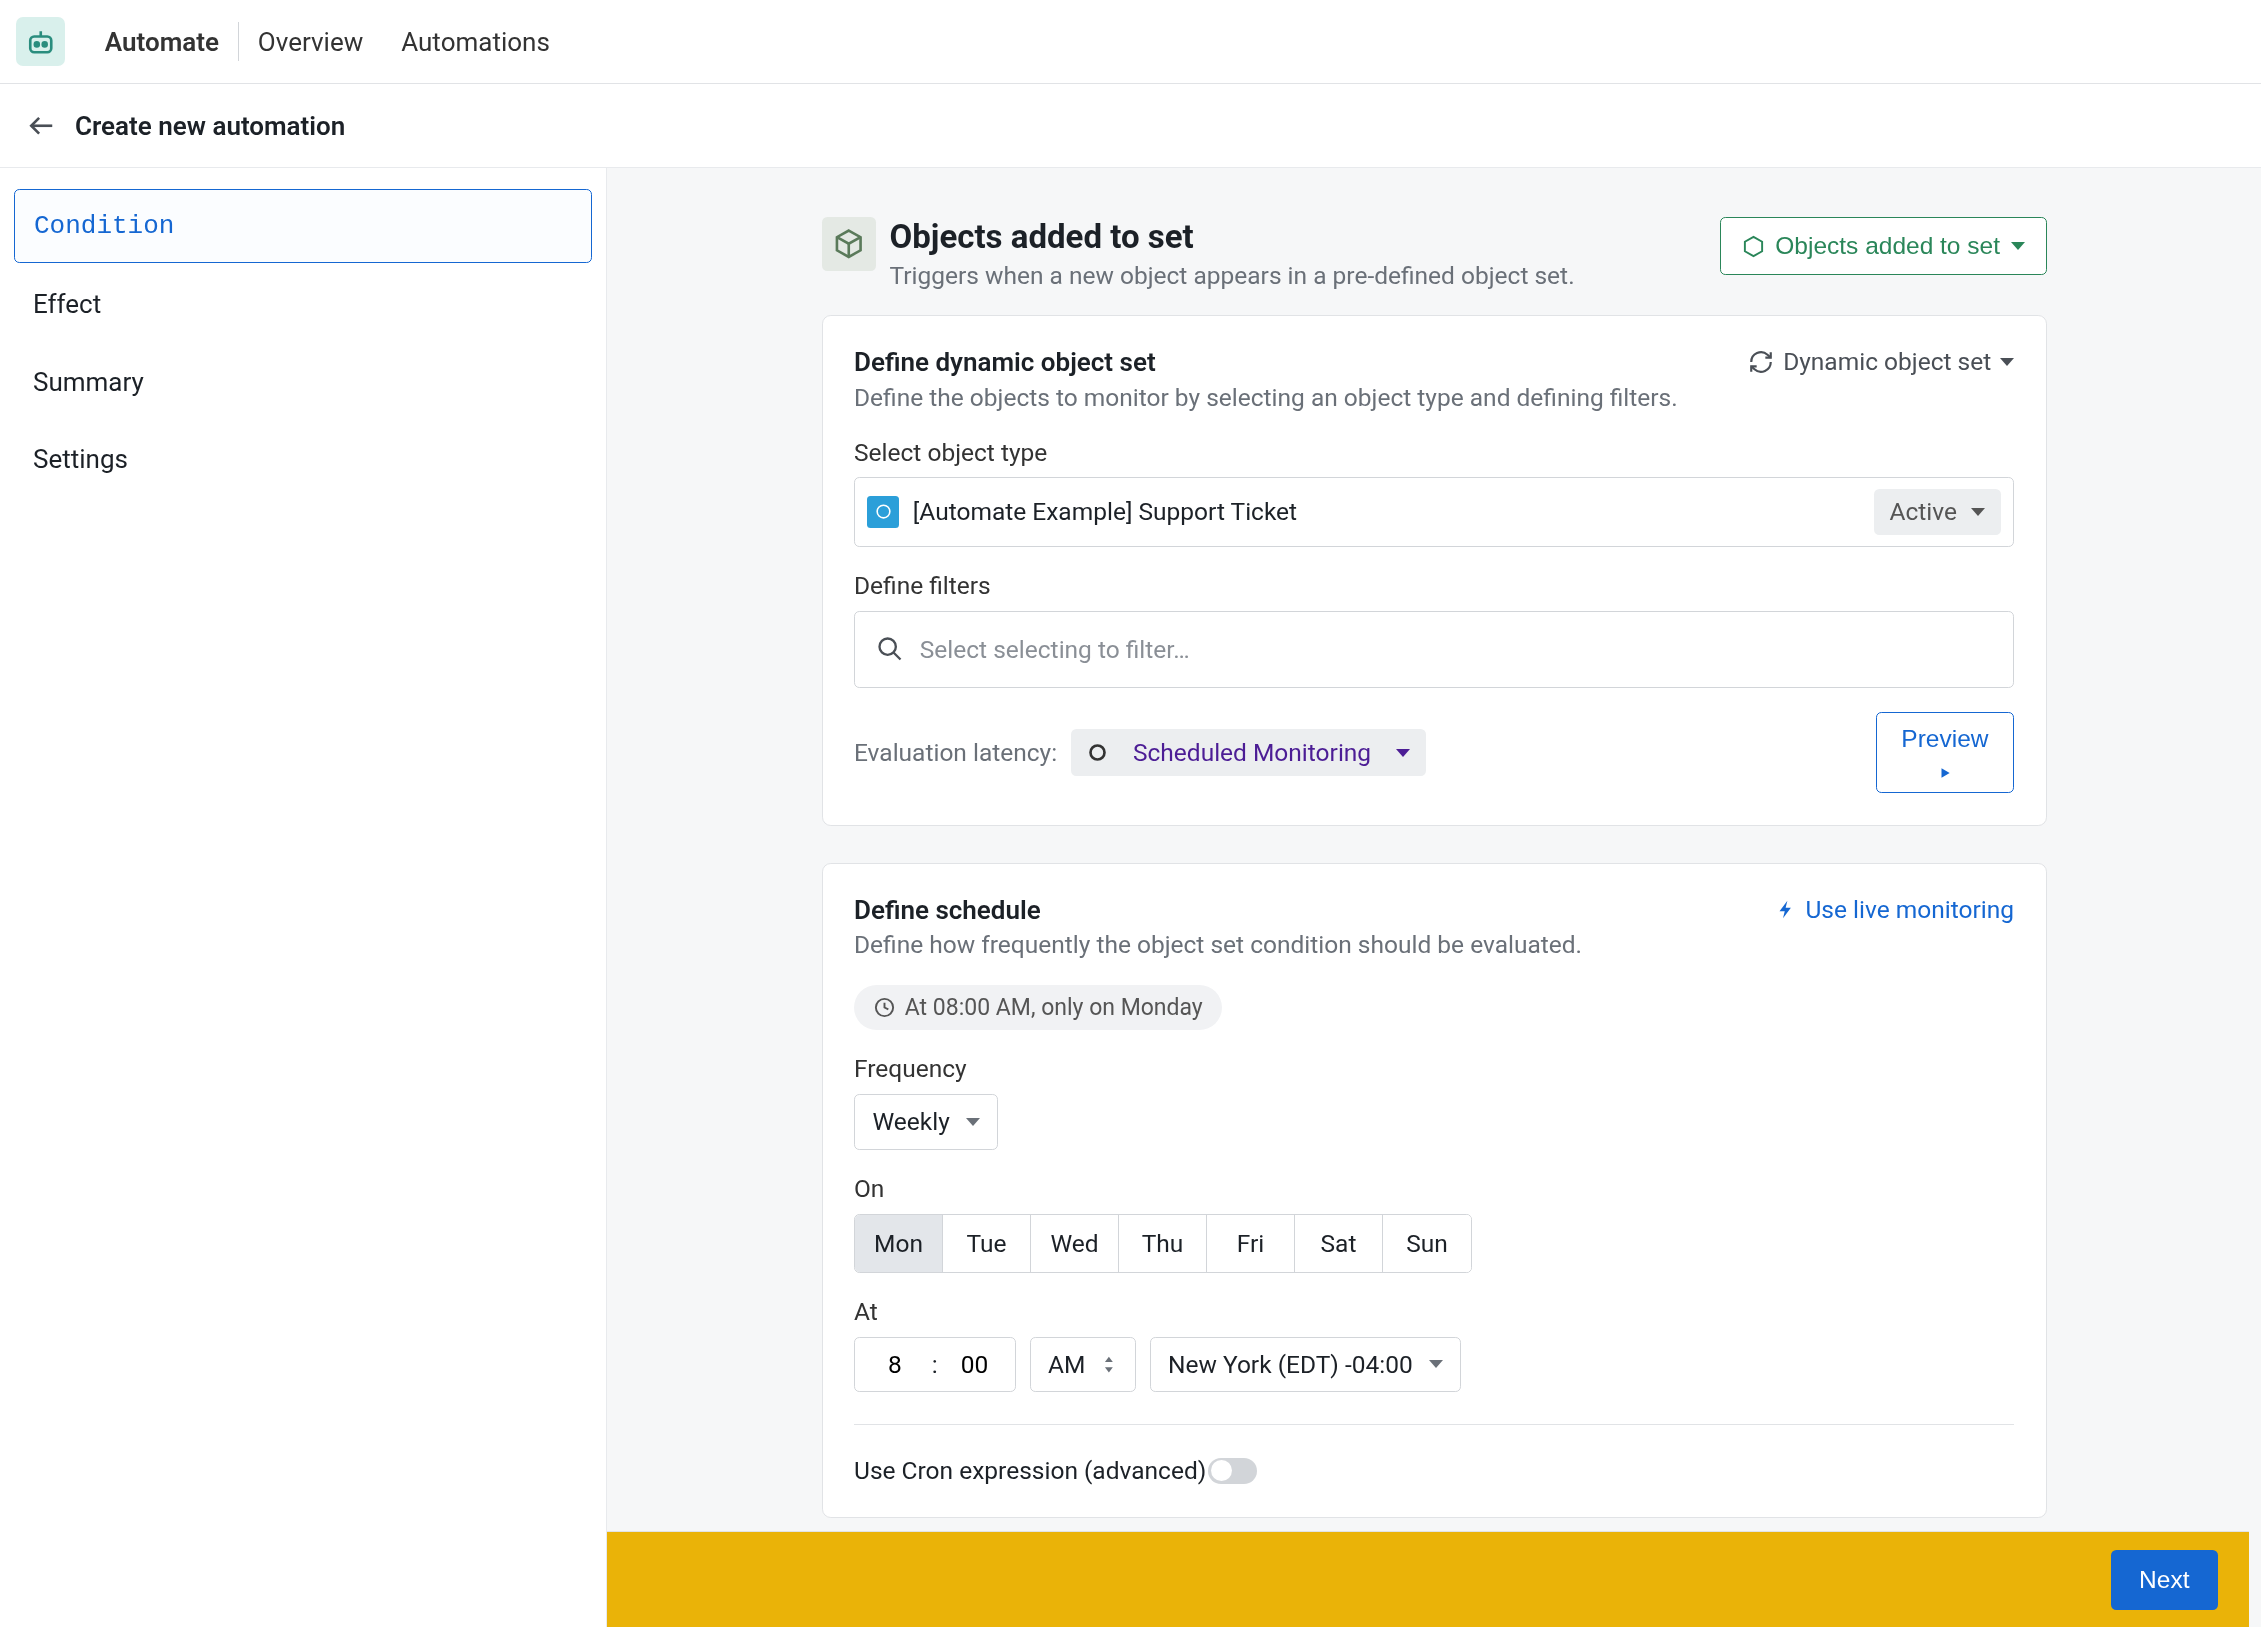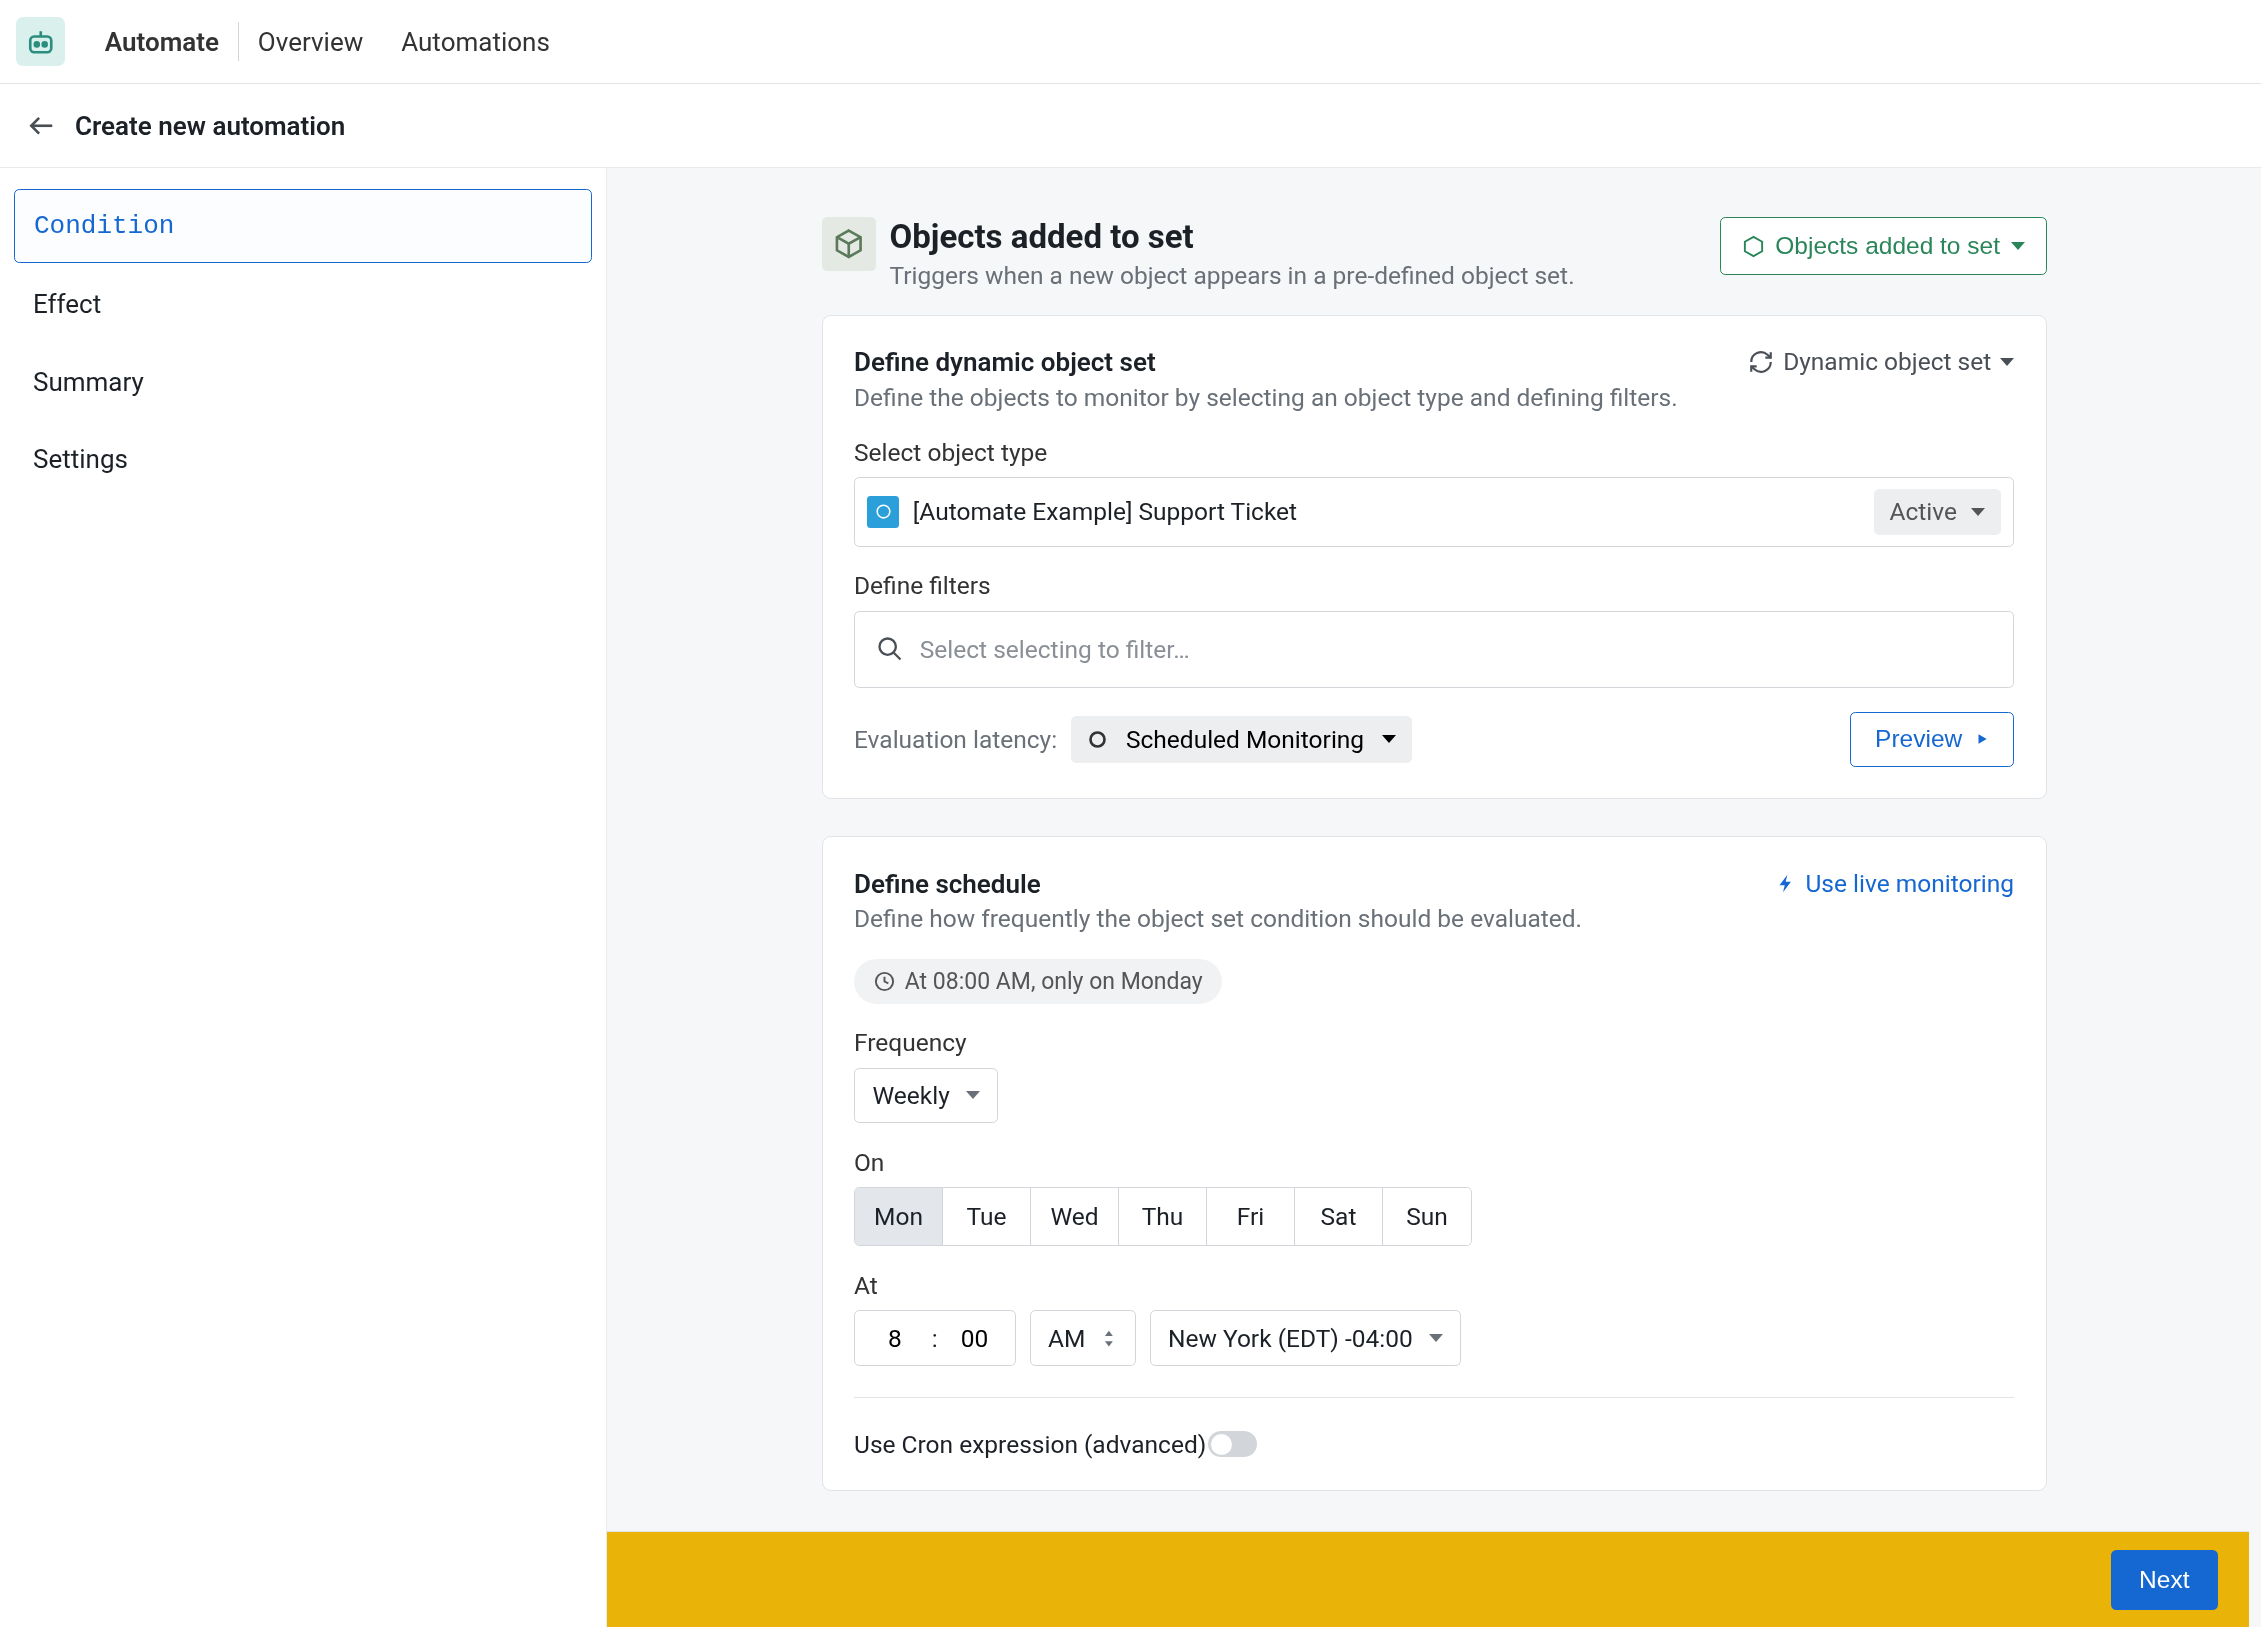--- a/index.html
+++ b/index.html
@@ -166,32 +166,33 @@
 .card-footer-row {
   display: flex;
   align-items: center;
   justify-content: space-between;
 }
 .latency-row { display: flex; align-items: center; gap: 14px; color: #6a7078; }
 .latency-pill {
   background: #eceef0;
   border-radius: 5.3px;
   padding: 8.8px 15.8px;
-  display: flex; align-items: center; gap: 18px;
-  color: #000000; cursor: pointer;
+  display: flex; align-items: center; gap: 25px;
+  color: #4c1d95; cursor: pointer;
 }
 .preview-btn {
   border: 1.8px solid #1567d2;
   color: #1567d2;
   background: #fff;
   border-radius: 5.3px;
   padding: 12.3px 24.5px;
   display: flex; align-items: center; gap: 12.3px;
   cursor: pointer;
   font-size: 24.5px;
+  flex-direction: column;
 }
 
 .live-link { color: #1567d2; display: flex; align-items: center; gap: 8.8px; cursor: pointer; }
 .schedule-chip {
   display: inline-flex;
   align-items: center;
   gap: 8.8px;
   background: #f1f2f4;
   border-radius: 24.5px;
   padding: 8.8px 19px;

